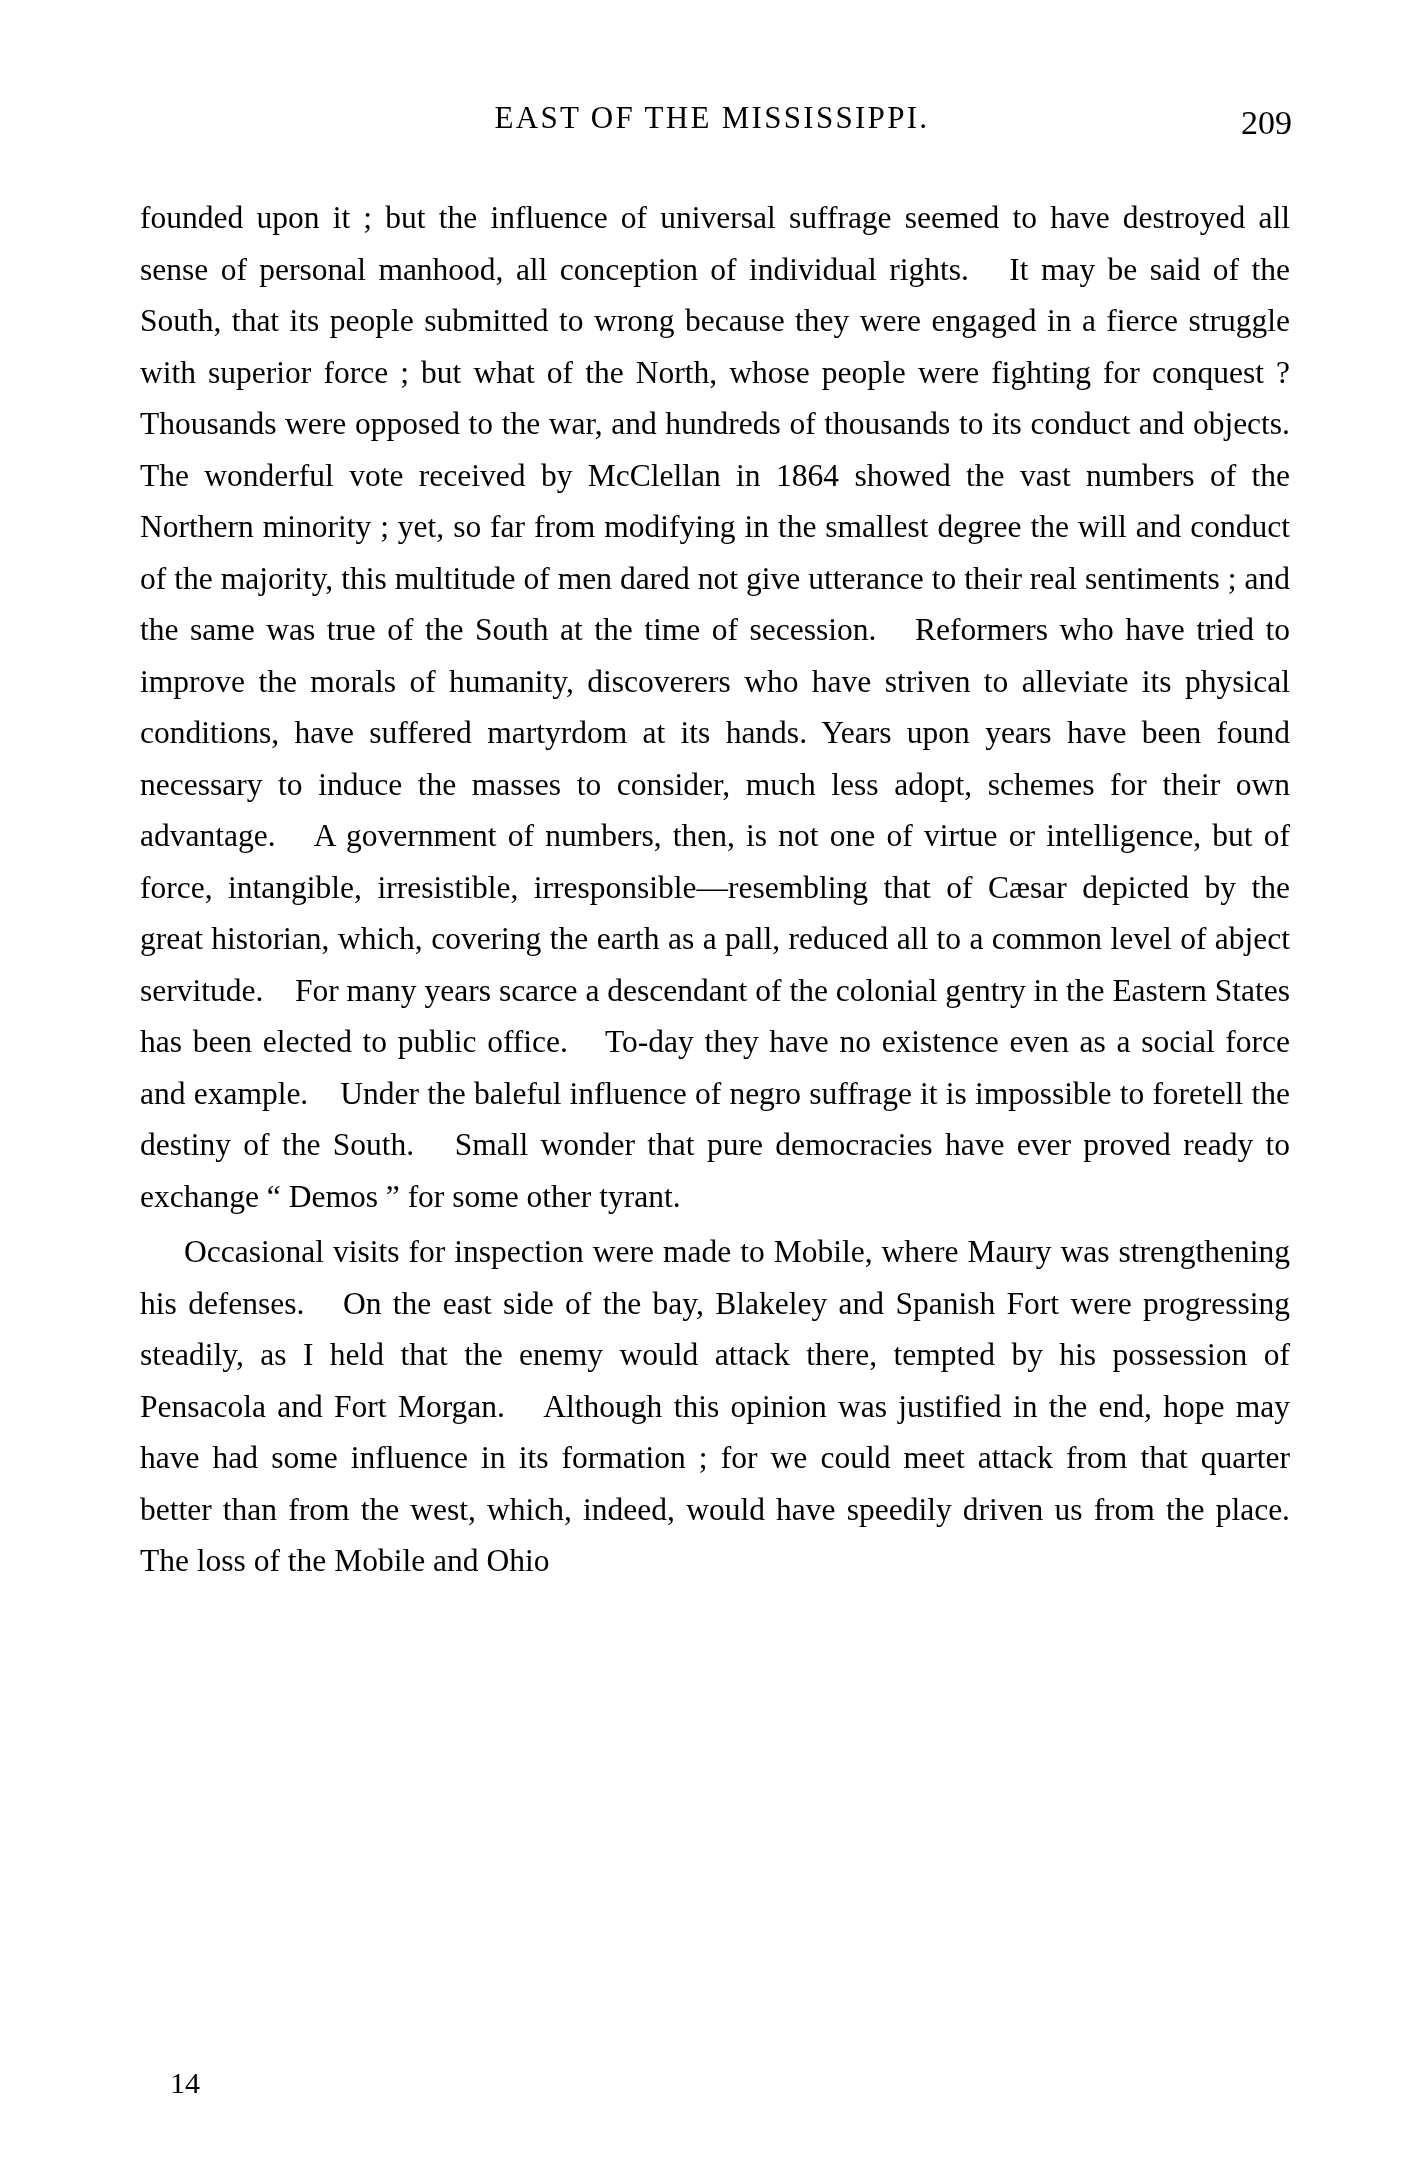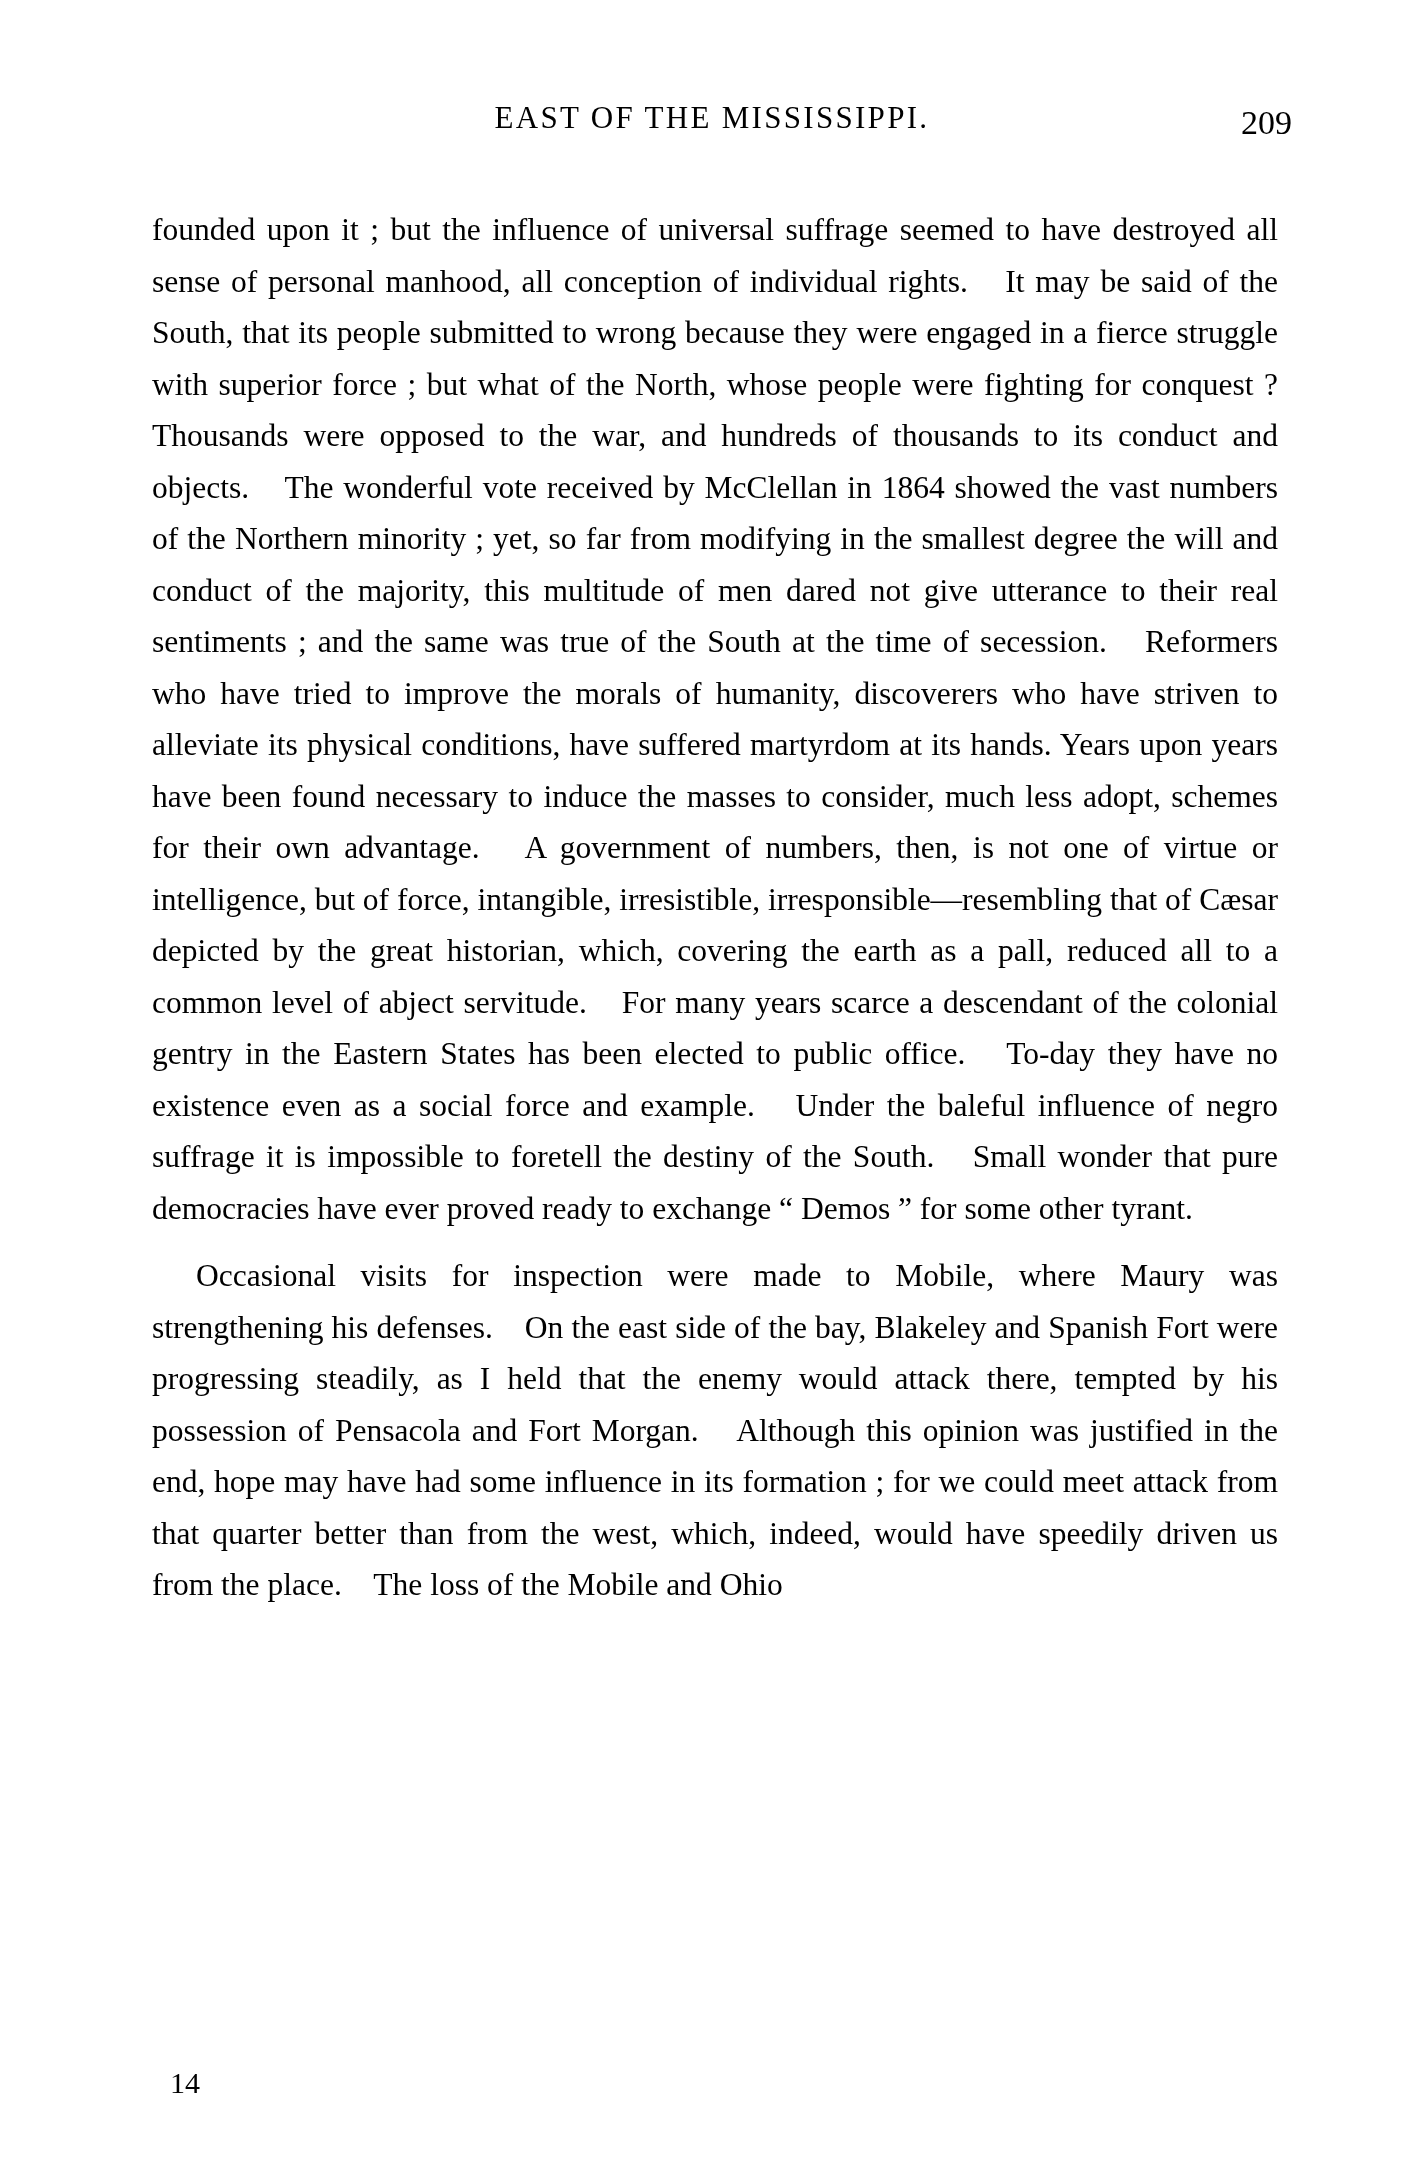--- a/index.html
+++ b/index.html
@@ -51,21 +51,21 @@
     left: 136px;
     top: 188px;
     width: 1158px;
     font-size: 31.5px;
     line-height: 51.5px;
     text-align: justify;
     text-justify: inter-word;
     hyphens: none;
   }
   .body-text p {
-    margin: 16px;
+    margin: 4px;
     font-family: Liberation Serif, serif;
   }
   .body-text p.indent {
     text-indent: 44px;
   }
   .signature {
     position: absolute;
     left: 170px;
     top: 2066px;
     font-size: 30px;

